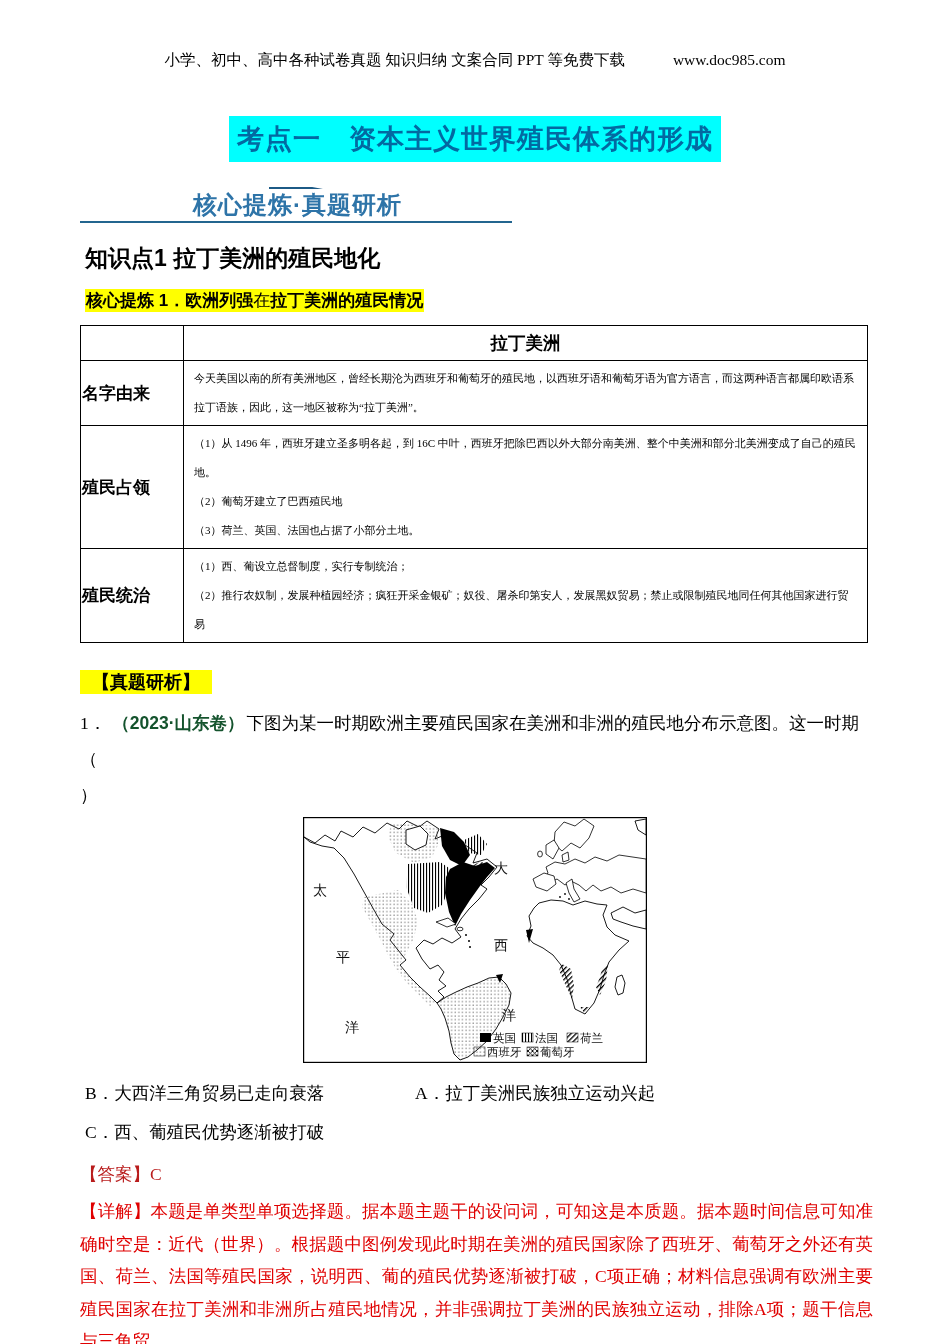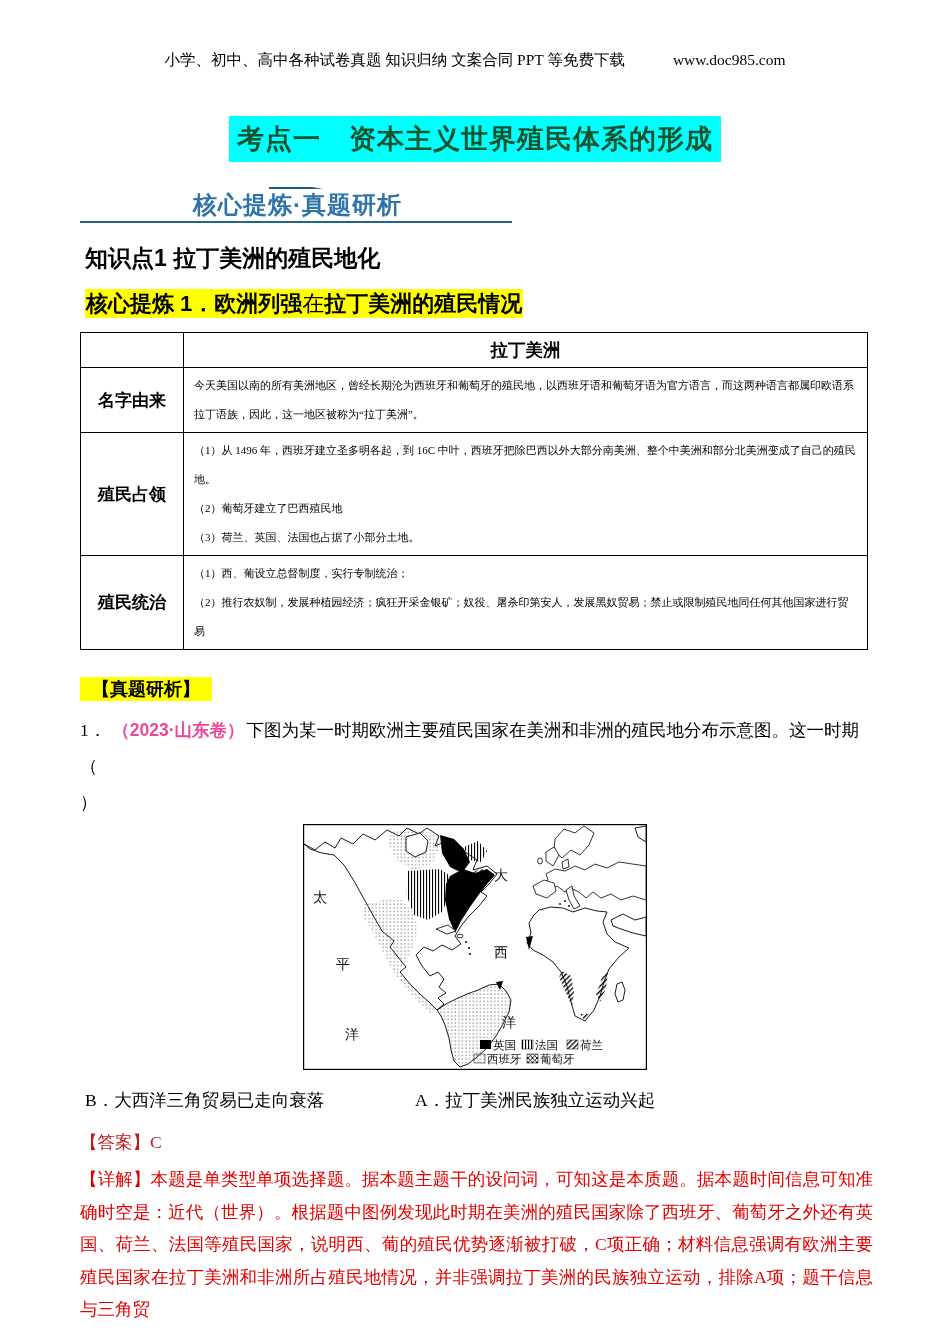--- a/index.html
+++ b/index.html
@@ -3,51 +3,51 @@
 <meta charset="utf-8">
 <style>
   html,body{margin:0;padding:0;background:#ffffff;}
   body{width:950px;height:1344px;font-family:"Liberation Serif","DejaVu Serif",serif;color:#000;}
   .page{position:relative;width:950px;height:1344px;overflow:hidden;background:#fff;}
 
   .doc-header{margin-top:50px;text-align:center;font-size:15.5px;white-space:nowrap;}
   .doc-header .hdr-url{margin-left:48px;}
 
   .title-wrap{text-align:center;margin-top:50px;}
-  .main-title{display:inline;background:#00ffff;color:#14532d;font-family:"Liberation Sans","DejaVu Sans",sans-serif;
+  .main-title{display:inline;background:#00ffff;color:#0369a1;font-family:"Liberation Sans","DejaVu Sans",sans-serif;
     font-weight:bold;font-size:27px;padding:8px 8px;letter-spacing:1px;}
 
   .banner{margin:30px 0 0 80px;width:432px;height:34px;display:flex;align-items:center;
     border-bottom:2px solid #23658f;flex-direction:column;}
   .banner-shape{width:54px;height:22px;background:#1c5a86;clip-path:polygon(0 0,80% 0,100% 100%,0 100%);}
   .banner-text{color:#2e74a8;font-size:24px;font-weight:bold;font-family:"Liberation Sans","DejaVu Sans",sans-serif;
     margin-left:3px;letter-spacing:1px;}
 
   .knowledge{margin:20px 0 0 85px;font-size:23px;font-weight:bold;
     font-family:"Liberation Sans","DejaVu Sans",sans-serif;}
 
-  .core-line{margin:15px 0 0 85px;font-family:"Liberation Sans","DejaVu Sans",sans-serif;font-size:22px;}
+  .core-line{margin:15px 0 0 85px;font-family:"Liberation Sans","DejaVu Sans",sans-serif;font-size:17px;}
   .core-line .hl{background:#ffff00;padding:2px 1px;}
   .core-line .b{font-weight:bold;}
 
   table.latin-table{margin:13px 0 1px 80px;border-collapse:collapse;width:788px;table-layout:fixed;}
   table.latin-table td{border:1.3px solid #000;vertical-align:middle;}
-  td.col-label{width:100px;text-align:center;font-weight:bold;font-size:17px;
+  td.col-label{width:100px;font-weight:bold;font-size:17px;
     font-family:"Liberation Sans","DejaVu Sans",sans-serif;}
   td.tbl-head{height:32px;text-align:center;font-weight:bold;font-size:17.5px;
     font-family:"Liberation Sans","DejaVu Sans",sans-serif;}
   td.col-content{padding:3px 10px;font-size:11px;line-height:29px;}
   td.col-content p{margin:0;}
 
   .zt-line{margin:27px 0 0 80px;font-family:"Liberation Sans","DejaVu Sans",sans-serif;font-size:18px;}
   .zt-line .hl{background:#ffff00;font-weight:bold;padding:2px 12px;}
 
   .question{margin:11px 0 0 80px;width:795px;font-size:17.5px;line-height:36px;}
   .q-num{margin-right:6px;}
-  .q-source{color:#ec4899;font-weight:bold;font-family:"Liberation Sans","DejaVu Sans",sans-serif;margin-right:2px;}
+  .q-source{color:#14532d;font-weight:bold;font-family:"Liberation Sans","DejaVu Sans",sans-serif;margin-right:2px;}
 
   .map-wrap{text-align:center;margin-top:4px;}
   .map-svg{display:inline-block;}
   .map-svg text{font-family:"Liberation Sans","DejaVu Sans",sans-serif;fill:#111;}
   .ocean-ch{font-size:14px;}
   .legend-t{font-size:11.5px;}
 
   .options{margin:14px 0 0 85px;width:720px;display:grid;grid-template-columns:330px auto;
     row-gap:15px;font-size:17.5px;}
   .answer{margin:18px 0 0 80px;color:#b91c1c;font-size:17.5px;}
@@ -206,20 +206,21 @@
         <text class="legend-t" x="184" y="238.5">西班牙</text>
         <rect x="224" y="230" width="11" height="9" fill="url(#pat-cross)" stroke="#000" stroke-width="0.5"></rect>
         <text class="legend-t" x="237" y="238.5">葡萄牙</text>
       </g>
     </svg>
   </div>
 
   <div class="options">
     <div><span>B．</span><span>大西洋三角贸易已走向衰落</span></div>
     <div><span>A．</span><span>拉丁美洲民族独立运动兴起</span></div>
+    <div><span>C．</span><span>西、葡殖民优势逐渐被打破</span></div>
   </div>
 
   <div class="answer">
     <span>【答案】</span><span>C</span>
   </div>
 
   <div class="detail">
     <span>【详解】</span><span>本题是单类型单项选择题。据本题主题干的设问词，可知这是本质题。据本题时间信息可知准确时空是：近代（世界）。根据题中图例发现此时期在美洲的殖民国家除了西班牙、葡萄牙之外还有英国、荷兰、法国等殖民国家，说明西、葡的殖民优势逐渐被打破，C项正确；材料信息强调有欧洲主要殖民国家在拉丁美洲和非洲所占殖民地情况，并非强调拉丁美洲的民族独立运动，排除A项；题干信息与三角贸</span>
   </div>
 

